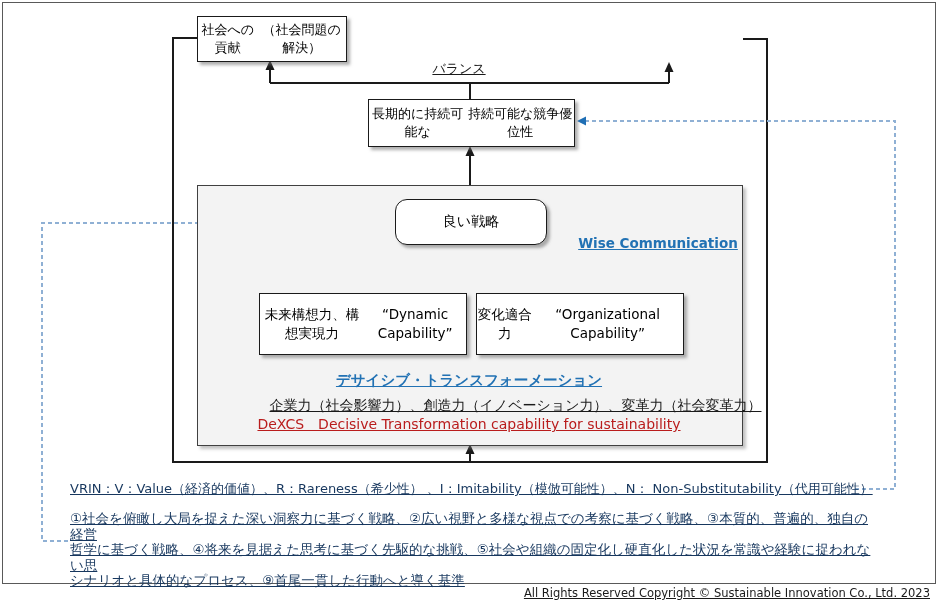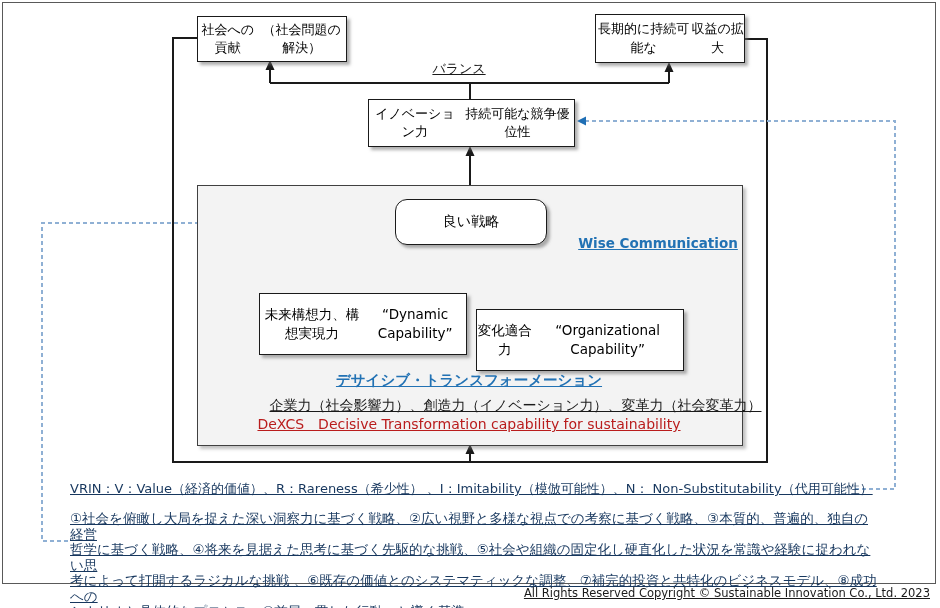--- a/index.html
+++ b/index.html
@@ -84,55 +84,50 @@
     <polyline fill="none" stroke="#8fb0d4" stroke-width="1.3" stroke-dasharray="4 3" points="855,489 895,489 895,121 586,121"></polyline>
     <polygon fill="#1f6fb5" points="577,121 586,116.5 586,125.5"></polygon>
   </svg>
 
   <div class="container-box"></div>
 
   <div class="box" style="left:197px;top:16px;width:148px;height:44px;">
     <span>社会への貢献</span>
     <span>（社会問題の解決）</span>
   </div>
-  <div class="box" style="left:595px;top:14px;width:148px;height:47px;">
-    <span>長期的に持続可能な</span>
-    <span>収益の拡大</span>
-  </div>
 
   <div class="label balance">バランス</div>
 
   <div class="box" style="left:368px;top:99px;width:205px;height:46px;">
-    <span>イノベーション力</span>
+    <span>長期的に持続可能な</span>
     <span>持続可能な競争優位性</span>
   </div>
 
   <div class="box" style="left:395px;top:199px;width:150px;height:44px;font-size:14px;border-radius:12px;">
     <span>良い戦略</span>
   </div>
 
   <div class="label wise">Wise Communication</div>
 
   <div class="box" style="left:259px;top:293px;width:206px;height:60px;font-size:13.5px;">
     <span>未来構想力、構想実現力</span>
     <span>“Dynamic Capability”</span>
   </div>
-  <div class="box" style="left:476px;top:309px;width:206px;height:60px;font-size:13.5px;">
+  <div class="box" style="left:476px;top:293px;width:206px;height:60px;font-size:13.5px;">
     <span>変化適合力</span>
     <span>“Organizational Capability”</span>
   </div>
 
   <div class="label dexcs-title">デサイシブ・トランスフォーメーション</div>
   <div class="label dexcs-line1">企業力（社会影響力）、創造力（イノベーション力）、変革力（社会変革力）</div>
   <div class="label dexcs-line2">DeXCS　Decisive Transformation capability for sustainability</div>
 
   <div class="label vrin">VRIN：V：Value（経済的価値）、R：Rareness（希少性） 、I：Imitability（模倣可能性）、N： Non-Substitutability（代用可能性）</div>
 
   <div class="label notes">
     <div>①社会を俯瞰し大局を捉えた深い洞察力に基づく戦略、②広い視野と多様な視点での考察に基づく戦略、③本質的、普遍的、独自の経営</div>
     <div>哲学に基づく戦略、④将来を見据えた思考に基づく先駆的な挑戦、⑤社会や組織の固定化し硬直化した状況を常識や経験に捉われない思</div>
-    <div>考によって打開するラジカルな挑戦 、⑥既存の価値とのシステマティックな調整、⑦補完的投資と共特化のビジネスモデル、⑧成功への</div>
     <div>シナリオと具体的なプロセス、⑨首尾一貫した行動へと導く基準</div>
   </div>
 
   <div class="label copyright">All Rights Reserved Copyright © Sustainable Innovation Co., Ltd. 2023</div>
 
 </div>
 
 </body></html>

